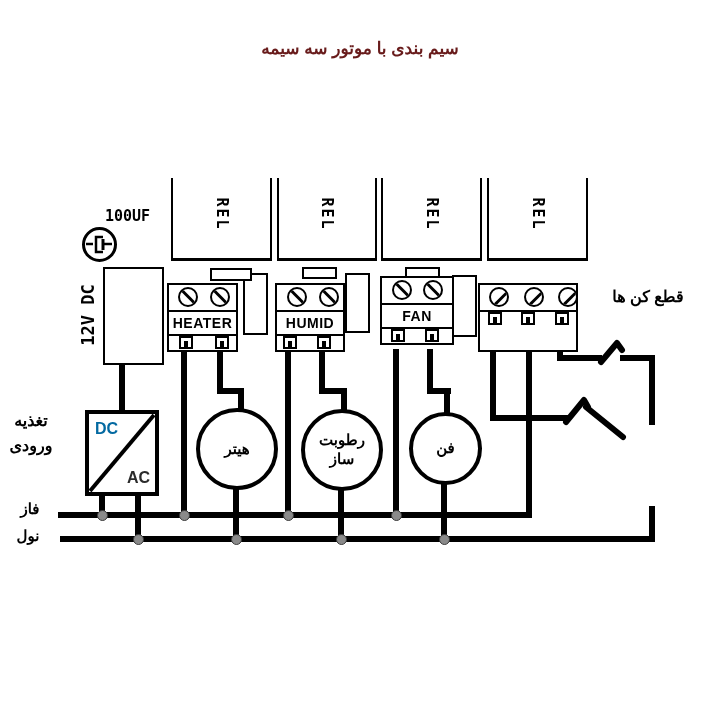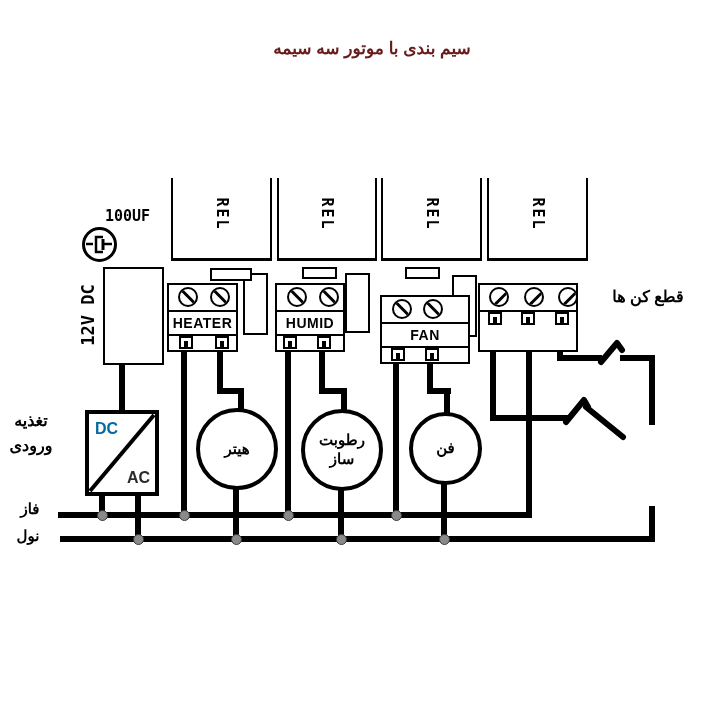--- a/index.html
+++ b/index.html
@@ -29,21 +29,21 @@
   .dot{position:absolute;width:11px;height:11px;border-radius:50%;background:#8a8a8a;border:1px solid #3a3a3a;
        box-sizing:border-box;z-index:4;}
   .fa{direction:rtl;font-weight:bold;}
   svg.overlay{position:absolute;left:0;top:0;z-index:5;pointer-events:none;}
 </style>
 </head>
 <body>
 
 <div id="canvas">
 
-  <div class="abs fa" style="left:172px;top:38px;width:400px;text-align:center;font-size:17px;color:#681b1b;">سیم بندی با موتور سه سیمه</div>
+  <div class="abs fa" style="left:160px;top:38px;width:400px;text-align:center;font-size:17px;color:#681b1b;">سیم بندی با موتور سه سیمه</div>
 
   <div class="relaybox" style="left:171px;top:178px;width:97px;height:80px;">
     <span class="rel-label">REL</span>
   </div>
   <div class="relaybox" style="left:277px;top:178px;width:96px;height:80px;">
     <span class="rel-label">REL</span>
   </div>
   <div class="relaybox" style="left:381px;top:178px;width:97px;height:80px;">
     <span class="rel-label">REL</span>
   </div>
@@ -103,21 +103,21 @@
       <span class="screw" style="left:10px;"></span>
       <span class="screw" style="left:42px;"></span>
     </div>
     <div class="lblrow">HUMID</div>
     <div class="cliprow">
       <span class="clip" style="left:6px;"></span>
       <span class="clip" style="left:40px;"></span>
     </div>
   </div>
 
-  <div class="tblock" style="left:380px;top:295px;width:90px;height:69px;">
+  <div class="tblock" style="left:380px;top:276px;width:74px;height:69px;">
     <div class="screwrow">
       <span class="screw" style="left:10px;"></span>
       <span class="screw" style="left:41px;"></span>
     </div>
     <div class="lblrow">FAN</div>
     <div class="cliprow">
       <span class="clip" style="left:9px;"></span>
       <span class="clip" style="left:43px;"></span>
     </div>
   </div>

